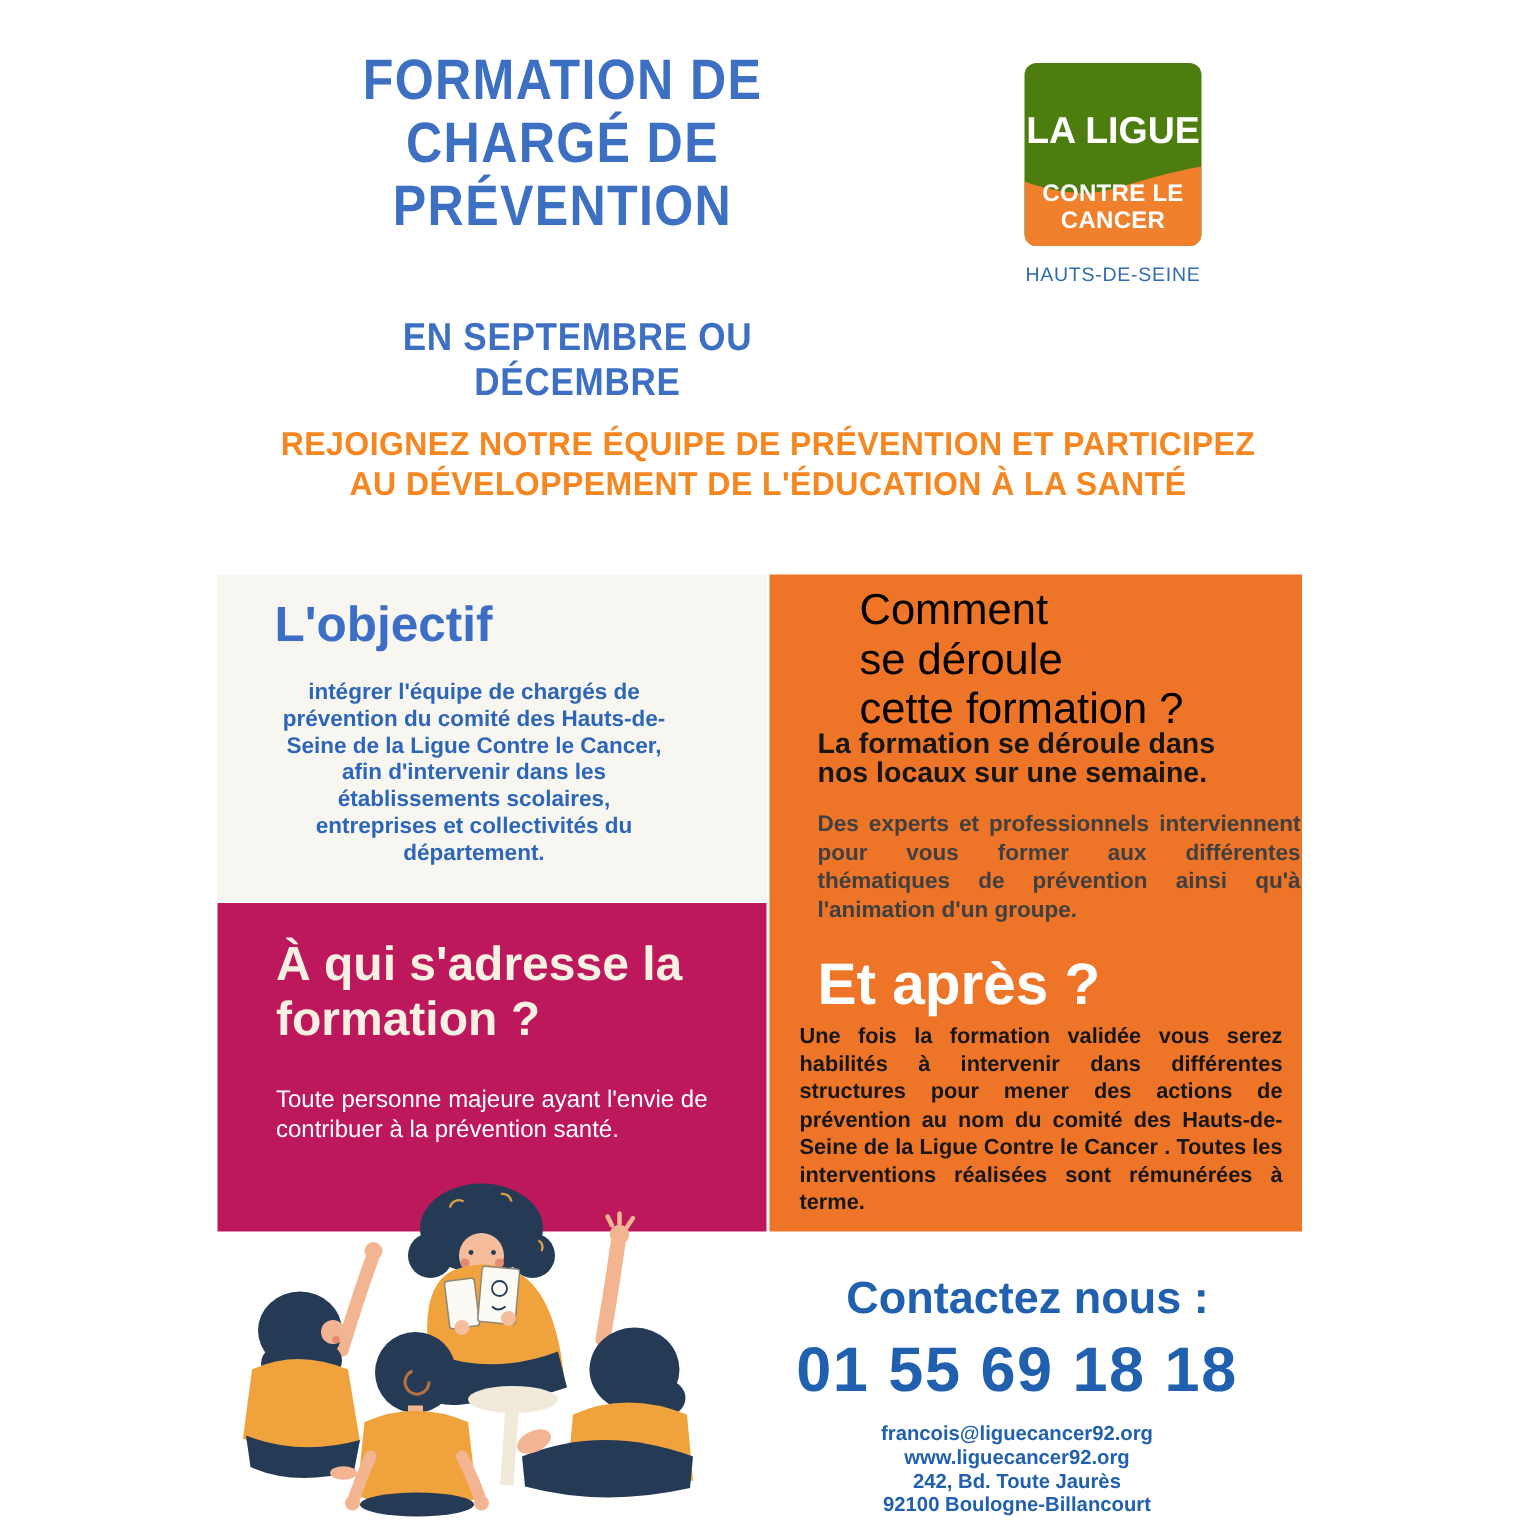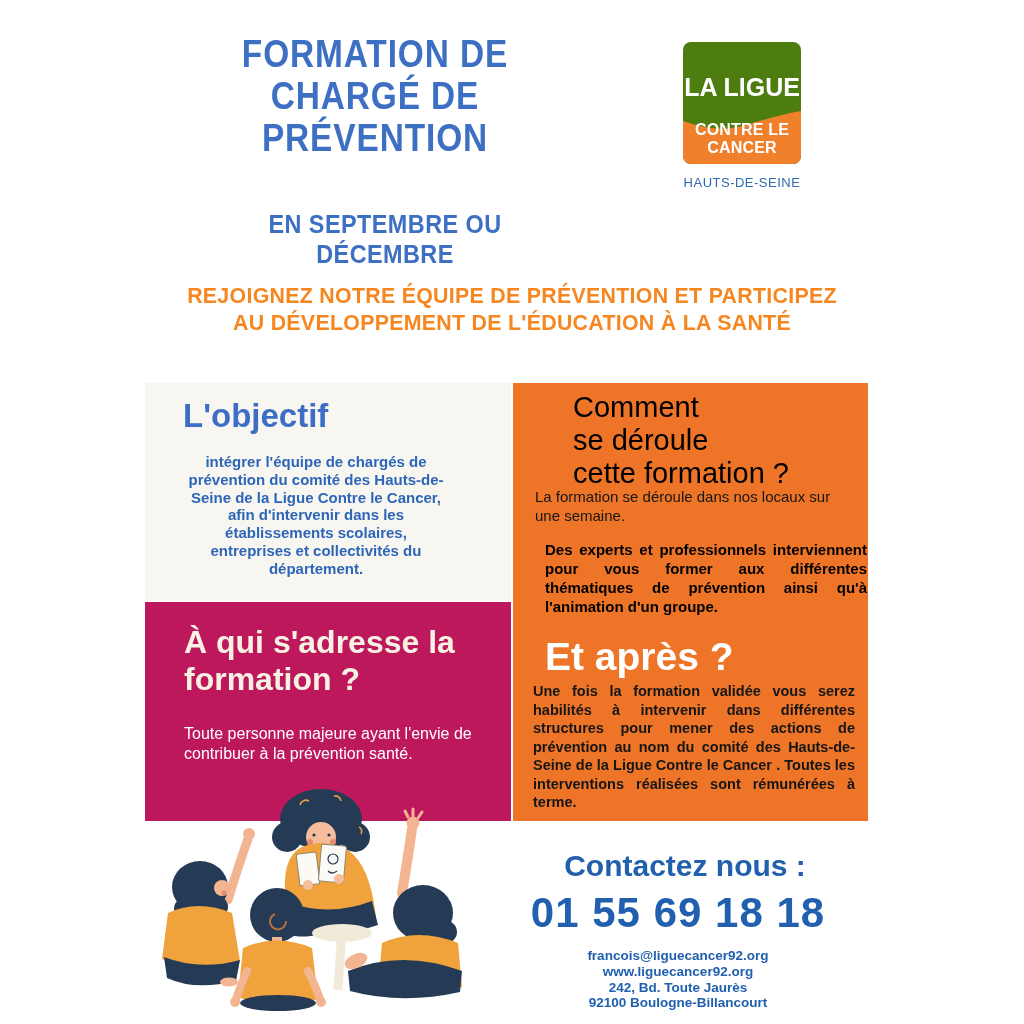--- a/index.html
+++ b/index.html
@@ -27,22 +27,22 @@
   .panel-beige{left:145px;top:383px;width:366px;height:218px;background:#f8f6f1;text-align:center;}
   .obj-h{position:absolute;left:38px;top:14px;font-size:33px;font-weight:800;color:#3c6ec5;}
   .obj-b{position:absolute;left:38px;top:70px;width:266px;font-size:15px;line-height:17.8px;font-weight:700;color:#2d66b9;}
 
   .panel-blue{left:145px;top:602px;width:366px;height:219px;background:#be185d;}
   .aud-h{position:absolute;left:39px;top:22px;width:300px;font-size:32px;line-height:37px;font-weight:800;color:#f7f1e3;}
   .aud-b{position:absolute;left:39px;top:122px;width:288px;font-size:16px;line-height:20px;font-weight:400;color:#ffffff;}
 
   .panel-orange{left:513px;top:383px;width:371px;height:438px;background:#ee7428;}
   .pro-h{position:absolute;left:32px;top:8px;font-size:29px;line-height:33px;font-weight:400;color:#000000;margin-left:28px;}
-  .pro-p1{position:absolute;left:22px;top:104px;width:302px;font-size:15px;line-height:19px;font-weight:400;color:#161616;}
-  .pro-p2{position:absolute;left:32px;top:157px;width:322px;font-size:15px;line-height:19px;font-weight:700;color:#000000;text-align:justify;}
+  .pro-p1{position:absolute;left:32px;top:104px;width:302px;font-size:19px;line-height:19px;font-weight:700;color:#161616;}
+  .pro-p2{position:absolute;left:32px;top:157px;width:322px;font-size:15px;line-height:19px;font-weight:700;color:#404040;text-align:justify;}
   .aft-h{position:absolute;left:32px;top:252px;font-size:39px;font-weight:800;color:#ffffff;}
   .aft-b{position:absolute;left:20px;top:299px;width:322px;font-size:14.5px;line-height:18.5px;font-weight:700;color:#161616;text-align:justify;}
 
   
   .contact-h{left:485px;top:849px;width:400px;text-align:center;font-size:30px;font-weight:800;color:#2160ae;}
   .contact-phone{left:478px;top:889px;width:400px;text-align:center;font-size:42px;font-weight:800;color:#2160ae;letter-spacing:1px;}
   .contact-lines{left:478px;top:948px;width:400px;text-align:center;font-size:13.5px;line-height:15.8px;font-weight:800;color:#2160ae;}
 
   
   .illustration{left:140px;top:785px;width:370px;height:230px;z-index:5;}

